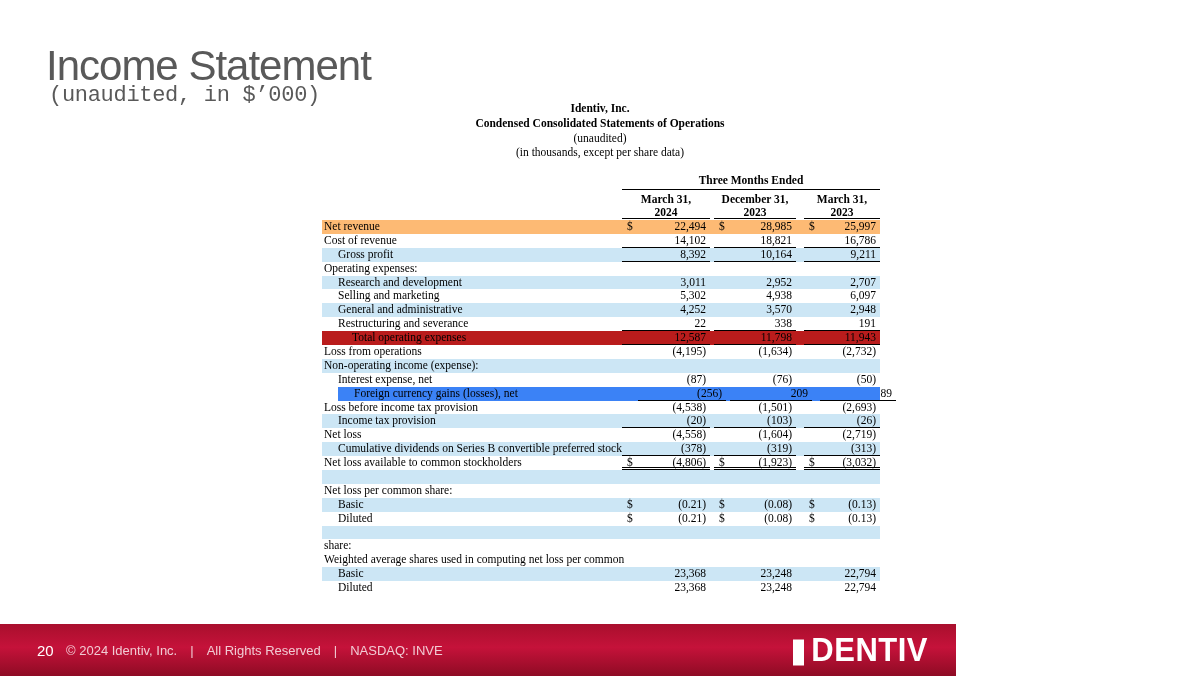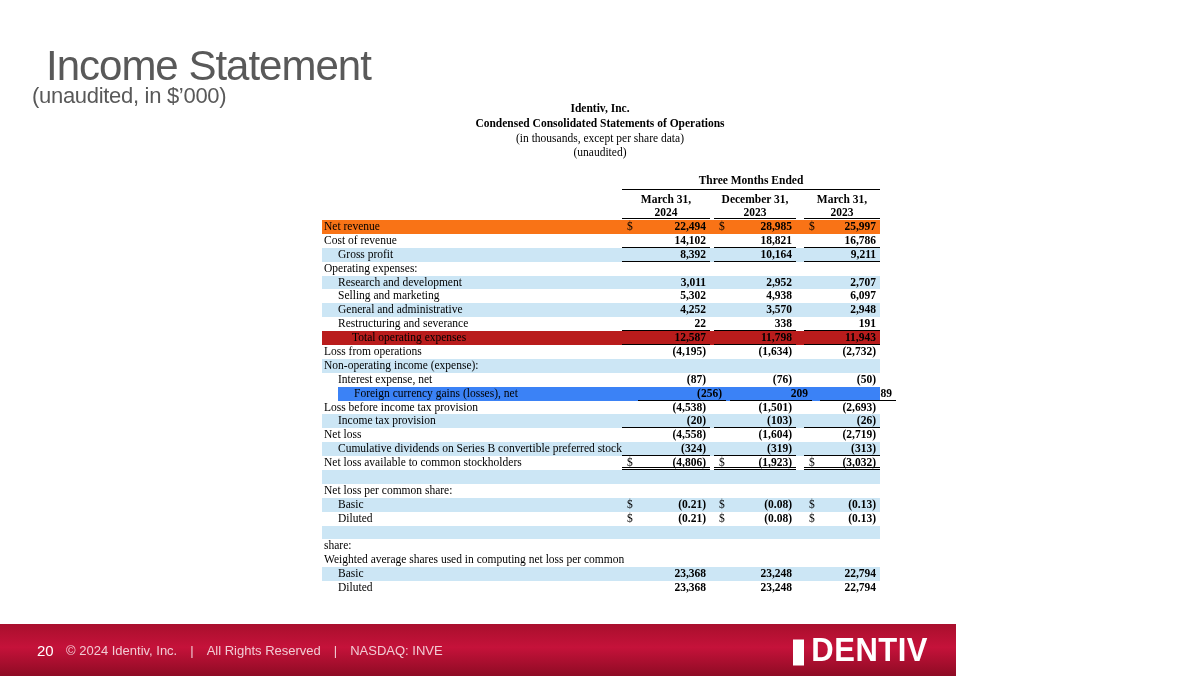--- a/index.html
+++ b/index.html
@@ -7,22 +7,22 @@
     width:1200px;height:676px;position:relative;overflow:hidden;
     background:#ffffff;font-family:"Liberation Serif",serif;color:#000;
   }
   
   .slide-title{
     position:absolute;left:46px;top:44px;
     font-family:"Liberation Sans",sans-serif;font-weight:300;
     font-size:42px;letter-spacing:-1px;color:#595959;line-height:1.05;
   }
   .slide-subtitle{
-    position:absolute;left:32px;top:83px;
-    font-family:Liberation Sans, sans-serif;font-weight:300;
+    position:absolute;left:49px;top:83px;
+    font-family:Liberation Mono, monospace;font-weight:300;
     font-size:22px;letter-spacing:-0.3px;color:#595959;
   }
   
   .stmt-heading{
     position:absolute;left:322px;top:101px;width:556px;
     text-align:center;font-size:11.5px;line-height:14.8px;
   }
   .stmt-heading .bold{font-weight:bold;}
   
   .period-header{
@@ -44,21 +44,21 @@
   .trow{
     position:relative;height:13.9px;line-height:13.9px;
     font-size:11.5px;box-sizing:border-box;white-space:nowrap;
   }
   .tlabel{display:inline-block;white-space:nowrap;}
   .ncol{position:absolute;top:0;height:100%;box-sizing:border-box;}
   .ncol.c0{left:300px;width:88px;}
   .ncol.c1{left:392px;width:82px;}
   .ncol.c2{left:482px;width:76px;}
   .ncol .cur{position:absolute;left:5px;top:0;}
-  .ncol .val{position:absolute;right:4px;top:0;font-weight:bold;}
+  .ncol .val{position:absolute;right:4px;top:0;}
   .trow.rule-single .ncol{border-bottom:1px solid #000;}
   .trow.rule-double .ncol{border-bottom:3px double #000;}
   
   .footer{
     position:absolute;left:0;top:624px;width:956px;height:52px;
     background:linear-gradient(180deg,#a90f2d 0%,#c5123a 45%,#8e0b24 100%);
     font-family:"Liberation Sans",sans-serif;
   }
   .page-number{
     position:absolute;left:37px;top:50%;transform:translateY(-50%);
@@ -81,43 +81,43 @@
 </style>
 </head>
 <body>
 
 <div class="slide-title">Income Statement</div>
 <div class="slide-subtitle">(unaudited, in $’000)</div>
 
 <div class="stmt-heading">
   <div class="bold">Identiv, Inc.</div>
   <div class="bold">Condensed Consolidated Statements of Operations</div>
+  <div>(unaudited)</div>
   <div>(in thousands, except per share data)</div>
-  <div>(unaudited)</div>
 </div>
 
 <div class="period-header">Three Months Ended</div>
 
 <div class="col-headers">
     <div class="col-head c0">
       <div>March 31,</div>
       <div>2024</div>
     </div>
     <div class="col-head c1">
       <div>December 31,</div>
       <div>2023</div>
     </div>
     <div class="col-head c2">
       <div>March 31,</div>
       <div>2023</div>
     </div>
   </div>
 
 <div class="stmt-table">
-    <div class="trow" style="background: #f97316;"><div class="tlabel" style="padding-left: 2px;">Net revenue</div><div class="ncol c0">
+    <div class="trow" style="background: #fdba74;"><div class="tlabel" style="padding-left: 2px;">Net revenue</div><div class="ncol c0">
         <span class="cur">$</span>
         <span class="val">22,494</span>
       </div><div class="ncol c1">
         <span class="cur">$</span>
         <span class="val">28,985</span>
       </div><div class="ncol c2">
         <span class="cur">$</span>
         <span class="val">25,997</span>
       </div></div>
     <div class="trow rule-single"><div class="tlabel" style="padding-left: 2px;">Cost of revenue</div><div class="ncol c0">
@@ -207,21 +207,21 @@
         <span class="val">(26)</span>
       </div></div>
     <div class="trow"><div class="tlabel" style="padding-left: 2px;">Net loss</div><div class="ncol c0">
         <span class="val">(4,558)</span>
       </div><div class="ncol c1">
         <span class="val">(1,604)</span>
       </div><div class="ncol c2">
         <span class="val">(2,719)</span>
       </div></div>
     <div class="trow rule-single" style="background: rgb(204, 230, 245);"><div class="tlabel" style="padding-left: 16px;">Cumulative dividends on Series B convertible preferred stock</div><div class="ncol c0">
-        <span class="val">(324)</span>
+        <span class="val">(378)</span>
       </div><div class="ncol c1">
         <span class="val">(319)</span>
       </div><div class="ncol c2">
         <span class="val">(313)</span>
       </div></div>
     <div class="trow rule-double"><div class="tlabel" style="padding-left: 2px;">Net loss available to common stockholders</div><div class="ncol c0">
         <span class="cur">$</span>
         <span class="val">(4,806)</span>
       </div><div class="ncol c1">
         <span class="cur">$</span>

